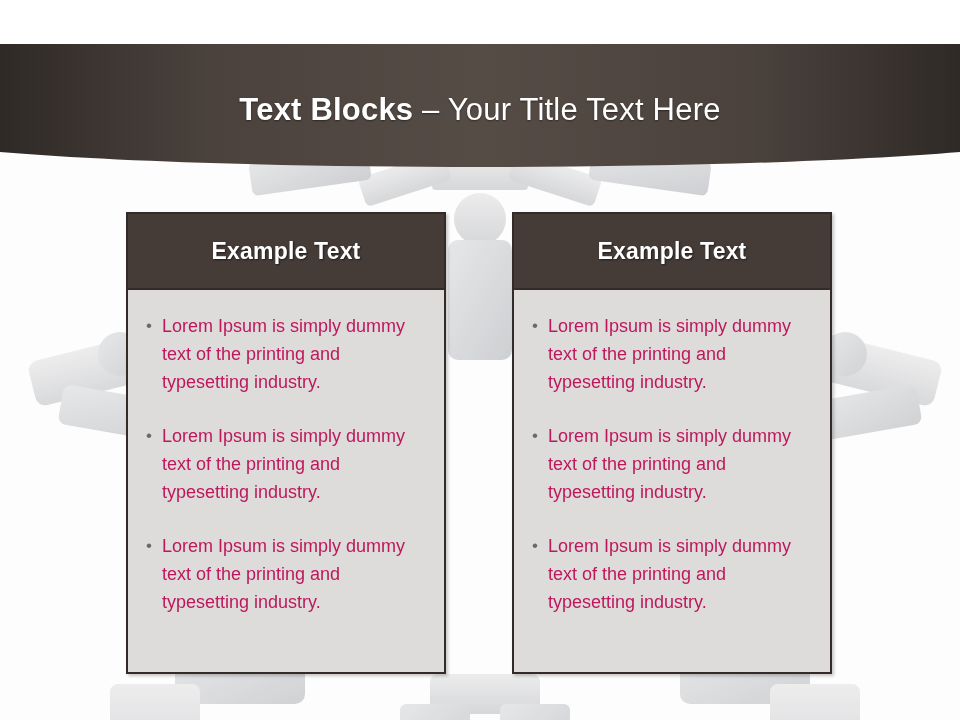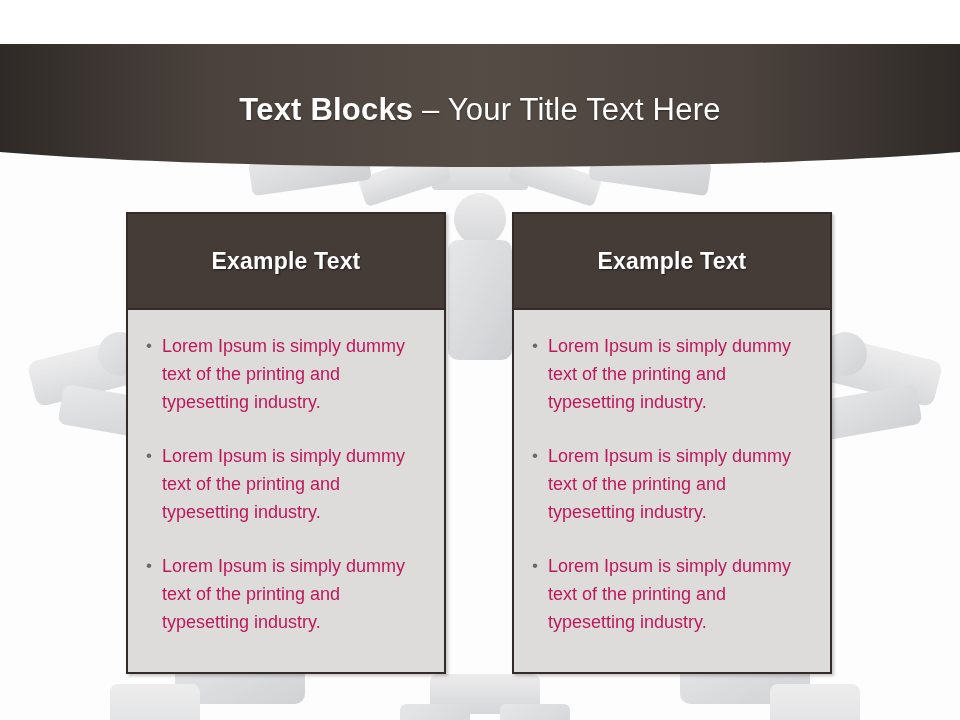--- a/index.html
+++ b/index.html
@@ -86,21 +86,21 @@
     height: 462px;
     border: 2px solid #332b28;
     box-sizing: border-box;
     background: #dedcda;
     box-shadow: 2px 2px 3px rgba(0,0,0,0.22);
   }
   .block.left { left: 126px; }
   .block.right { left: 512px; }
 
   .block-header {
-    height: 96px;
+    height: 76px;
     background: #453c38;
     display: flex;
     align-items: center;
     justify-content: center;
     box-sizing: border-box;
     border-bottom: 2px solid #332b28;
   }
   .block-header-text {
     color: #ffffff;
     font-size: 23px;

